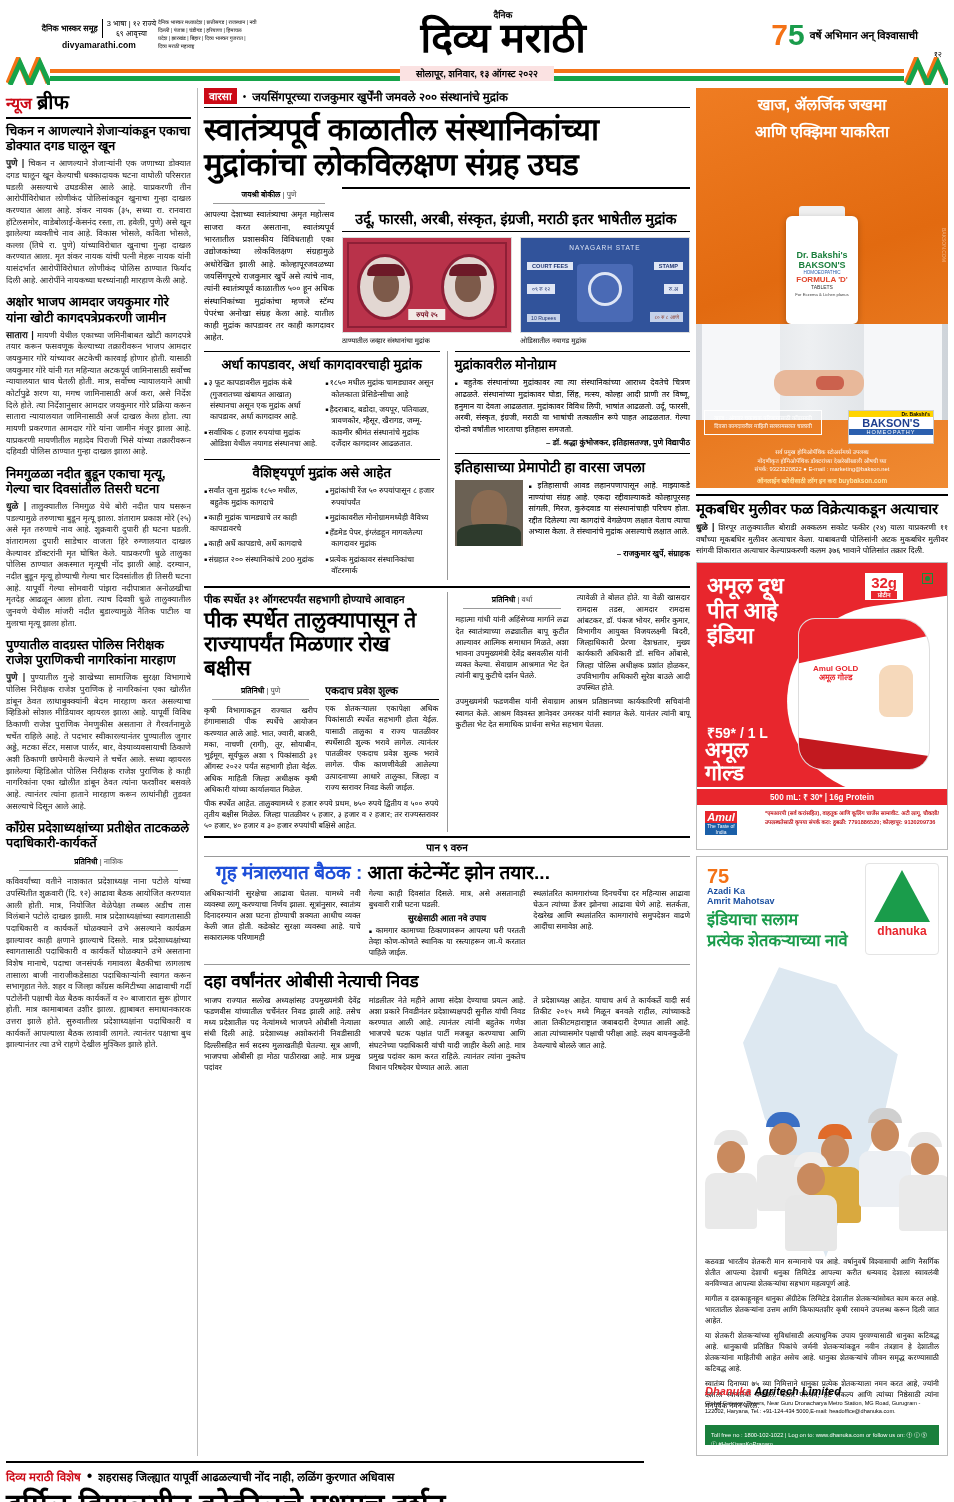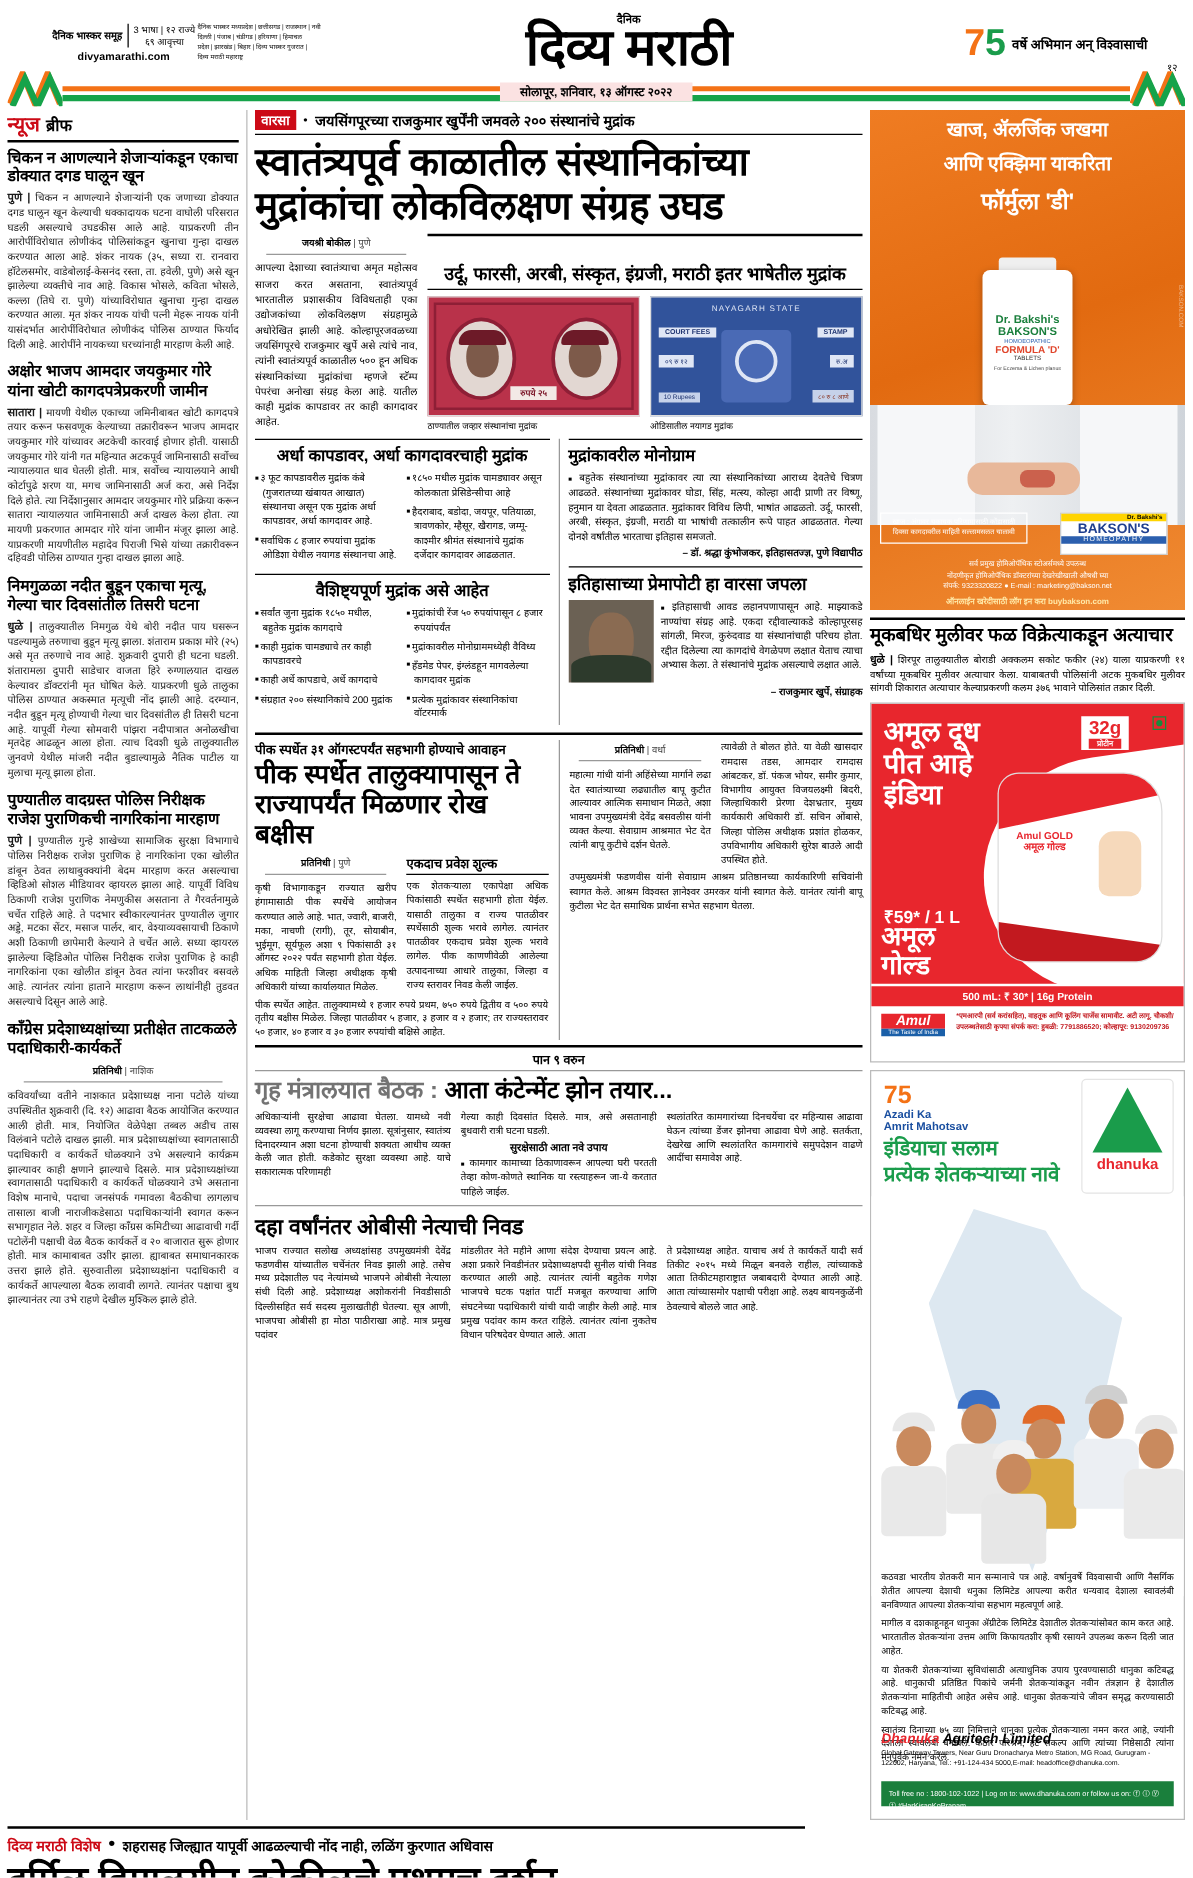--- a/index.html
+++ b/index.html
@@ -39,21 +39,21 @@
   .datepill { position:absolute; left:50%; transform:translateX(-50%); top:-1px;
       background:#fbe2e2; padding:1px 16px; font-size:9.5px; font-weight:bold; z-index:3; white-space:nowrap;}
 
   
   .body-grid { display: grid; grid-template-columns: 185px 1fr 252px; gap: 6px; margin-top: 4px; }
   .col-sep { border-left: 1px solid #bbb; }
 
   
   .nb-head { display:flex; align-items:baseline; gap:5px; border-bottom:2px solid #000; padding-bottom:2px; margin-bottom:5px;}
   .nb-head .r { color:#cc0a16; font-size:16px; font-weight:bold; }
-  .nb-head .b { font-size:13px; font-weight:bold; }
+  .nb-head .b { font-size:20px; font-weight:bold; }
   .brief { margin-bottom: 9px; }
   .brief h3 { font-size: 12.6px; line-height: 1.2; font-weight: bold; margin-bottom: 3px; }
   .brief p { font-size: 8.2px; line-height: 1.42; text-align: justify; color:#1a1a1a;}
   .brief p .dl { font-weight: bold; font-size: 9px; }
   .byline { font-size:7.6px; text-align:center; font-weight:bold; padding:2px 0; }
   .byline .loc { font-weight: normal; color:#444; }
   .byline-rule { border-top:1px solid #999; width: 86%; margin: 2px auto 5px; }
 
   
   .kicker { display:flex; align-items:center; gap:6px; border-bottom:1px solid #000; padding-bottom:3px; }
@@ -88,21 +88,21 @@
   .hr1 { border-top:1px solid #999; margin:5px 0 4px; }
 
   .two-story { display:grid; grid-template-columns: 1fr 1px 1fr; gap:8px; }
   .st-kick { font-size:10.4px; font-weight:bold; }
   .st-head { font-size:21px; font-weight:bold; line-height:1.14; margin:2px 0 3px;}
   .st-head.sm { font-size:17px; }
   .boxhead { font-size:10.4px; font-weight:bold; border-bottom:1px solid #000; padding-bottom:2px; margin-bottom:3px;}
 
   .pan { font-size:10px; font-weight:bold; text-align:center; border-top:2px solid #000; border-bottom:1px solid #999; padding:2px 0; margin:4px 0 5px;}
   .redhead { font-size:19px; font-weight:bold; line-height:1.15; margin-bottom:4px;}
-  .redhead .red { color:#737373; }
+  .redhead .red { color:#1d4ed8;margin-left:12px; }
   .midhead { font-size:17px; font-weight:bold; margin:4px 0 3px; }
   .subb { font-size:8.4px; font-weight:bold; text-align:center; margin:2px 0;}
 
   
   .special { border-top:2px solid #000; margin-top:5px; padding-top:4px; }
   .sp-kick { display:flex; align-items:center; gap:6px; }
   .sp-kick .tag { color:#cc0a16; font-size:11.6px; font-weight:bold; }
   .sp-kick .txt { font-size:11.2px; font-weight:bold; }
   .sp-head { font-size:30px; font-weight:bold; line-height:1.12; margin:3px 0 4px; }
 
@@ -145,21 +145,21 @@
   .ad-amul .veg i { display:block; width:5px; height:5px; background:#1a8a3c; border-radius:50%; margin:2px auto;}
   .ad-amul .pouch { position:absolute; right:18px; top:56px; width:130px; height:150px; background:#fff; border-radius:16px 30px 20px 24px; box-shadow:0 0 0 1px #ddd; z-index:4; overflow:hidden;}
   .ad-amul .pouch .stripe { position:absolute; left:-10px; top:-14px; width:150px; height:44px; background:#e8262d; transform:rotate(-12deg);}
   .ad-amul .pouch .stripe2 { position:absolute; left:-20px; bottom:-18px; width:170px; height:40px; background:#c2191f; transform:rotate(8deg);}
   .ad-amul .pouch .brand { position:absolute; left:14px; top:46px; font-size:8px; font-weight:bold; color:#e8262d; text-align:center; line-height:1.1;}
   .ad-amul .pouch .girl { position:absolute; right:16px; top:46px; width:34px; height:52px; background:#f6d9bb; border-radius:12px 12px 8px 8px;}
   .ad-amul .price { position:absolute; left:10px; top:160px; color:#fff; font-size:14px; font-weight:bold; z-index:5;}
   .ad-amul .gold { position:absolute; left:8px; top:176px; color:#fff; font-size:21px; font-weight:bold; line-height:1.08; z-index:5;}
   .ad-amul .strip { position:absolute; left:0; right:0; top:226px; height:16px; background:#e8262d; color:#fff; font-size:8.2px; font-weight:bold; text-align:center; padding-top:2px;}
   .ad-amul .fine { position:absolute; left:68px; right:6px; top:246px; font-size:5.6px; line-height:1.5; color:#c2191f; font-weight:bold;}
-  .ad-amul .alogo { position:absolute; left:8px; top:248px; width:51px; text-align:center;}
+  .ad-amul .alogo { position:absolute; left:8px; top:248px; width:32px; text-align:center;}
   .ad-amul .alogo .a { background:#e8262d; color:#fff; font-size:11px; font-weight:bold; font-style:italic; }
   .ad-amul .alogo .s { background:#1a5fa8; color:#fff; font-size:5px; }
 
   .ad-dhanuka { margin-top:6px; border:1px solid #bbb; height: 600px; position:relative; background:#fff; overflow:hidden;}
   .ad-dhanuka .azadi { position:absolute; left:10px; top:8px; font-size:9px; font-weight:bold; color:#1a4fa0; line-height:1.1;}
   .ad-dhanuka .azadi .n75 { font-size:20px; color:#f47216; font-weight:bold; }
   .ad-dhanuka .dlogo { position:absolute; right:8px; top:6px; width:74px; height:92px; background:#fff; border:1px solid #e4e4e4; border-radius:4px; text-align:center;}
   .ad-dhanuka .dlogo .tri { width:0; height:0; border-left:28px solid transparent; border-right:28px solid transparent; border-bottom:52px solid #1a9c4b; margin:6px auto 2px;}
   .ad-dhanuka .dlogo .nm { color:#e8262d; font-size:12px; font-weight:bold; }
   .ad-dhanuka .sl { position:absolute; left:10px; top:52px; color:#1a9c4b; font-size:16.5px; font-weight:bold; line-height:1.25;}
@@ -444,21 +444,20 @@
         <p style="font-size:7.7px;line-height:1.46;text-align:justify;">मांडलीतर नेते महीने आणा संदेश देण्याचा प्रयत्न आहे. अशा प्रकारे निवडीनंतर प्रदेशाध्यक्षपदी सुनील यांची निवड करण्यात आली आहे. त्यानंतर त्यांनी बहुतेक गणेश भाजपचे घटक पक्षांत पार्टी मजबूत करण्याचा आणि संघटनेच्या पदाधिकारी यांची यादी जाहीर केली आहे. मात्र प्रमुख पदांवर काम करत राहिले. त्यानंतर त्यांना नुकतेच विधान परिषदेवर घेण्यात आले. आता</p>
         <p style="font-size:7.7px;line-height:1.46;text-align:justify;">ते प्रदेशाध्यक्ष आहेत. याचाच अर्थ ते कार्यकर्ते यादी सर्व तिकीट २०१५ मध्ये मिळून बनवले राहील, त्यांच्याकडे आता तिकीटमहाराष्ट्रात जबाबदारी देण्यात आली आहे. आता त्यांच्यासमोर पक्षाची परीक्षा आहे. लक्ष्य बायनकुळेंनी ठेवल्याचे बोलले जात आहे.</p>
       </div>
     </div>
 
     <div>
 
       <div class="ad ad-bakson">
         <div class="t1">खाज, ॲलर्जिक जखमा</div>
         <div class="t1">आणि एक्झिमा याकरिता</div>
-        <div class="t2">फॉर्मुला 'डी'</div>
         <div class="cap2"></div>
         <div class="bottle">
           <div class="label">
             <div class="bk">Dr. Bakshi's</div>
             <div class="bk">BAKSON'S</div>
             <div style="font-size:4.6px;color:#2b5fae;">HOMOEOPATHIC</div>
             <div class="fd">FORMULA 'D'</div>
             <div style="font-size:5px;color:#333;">TABLETS</div>
             <div style="font-size:4.2px;color:#444;margin-top:2px;">For Eczema &amp; Lichen planus</div>
           </div>

